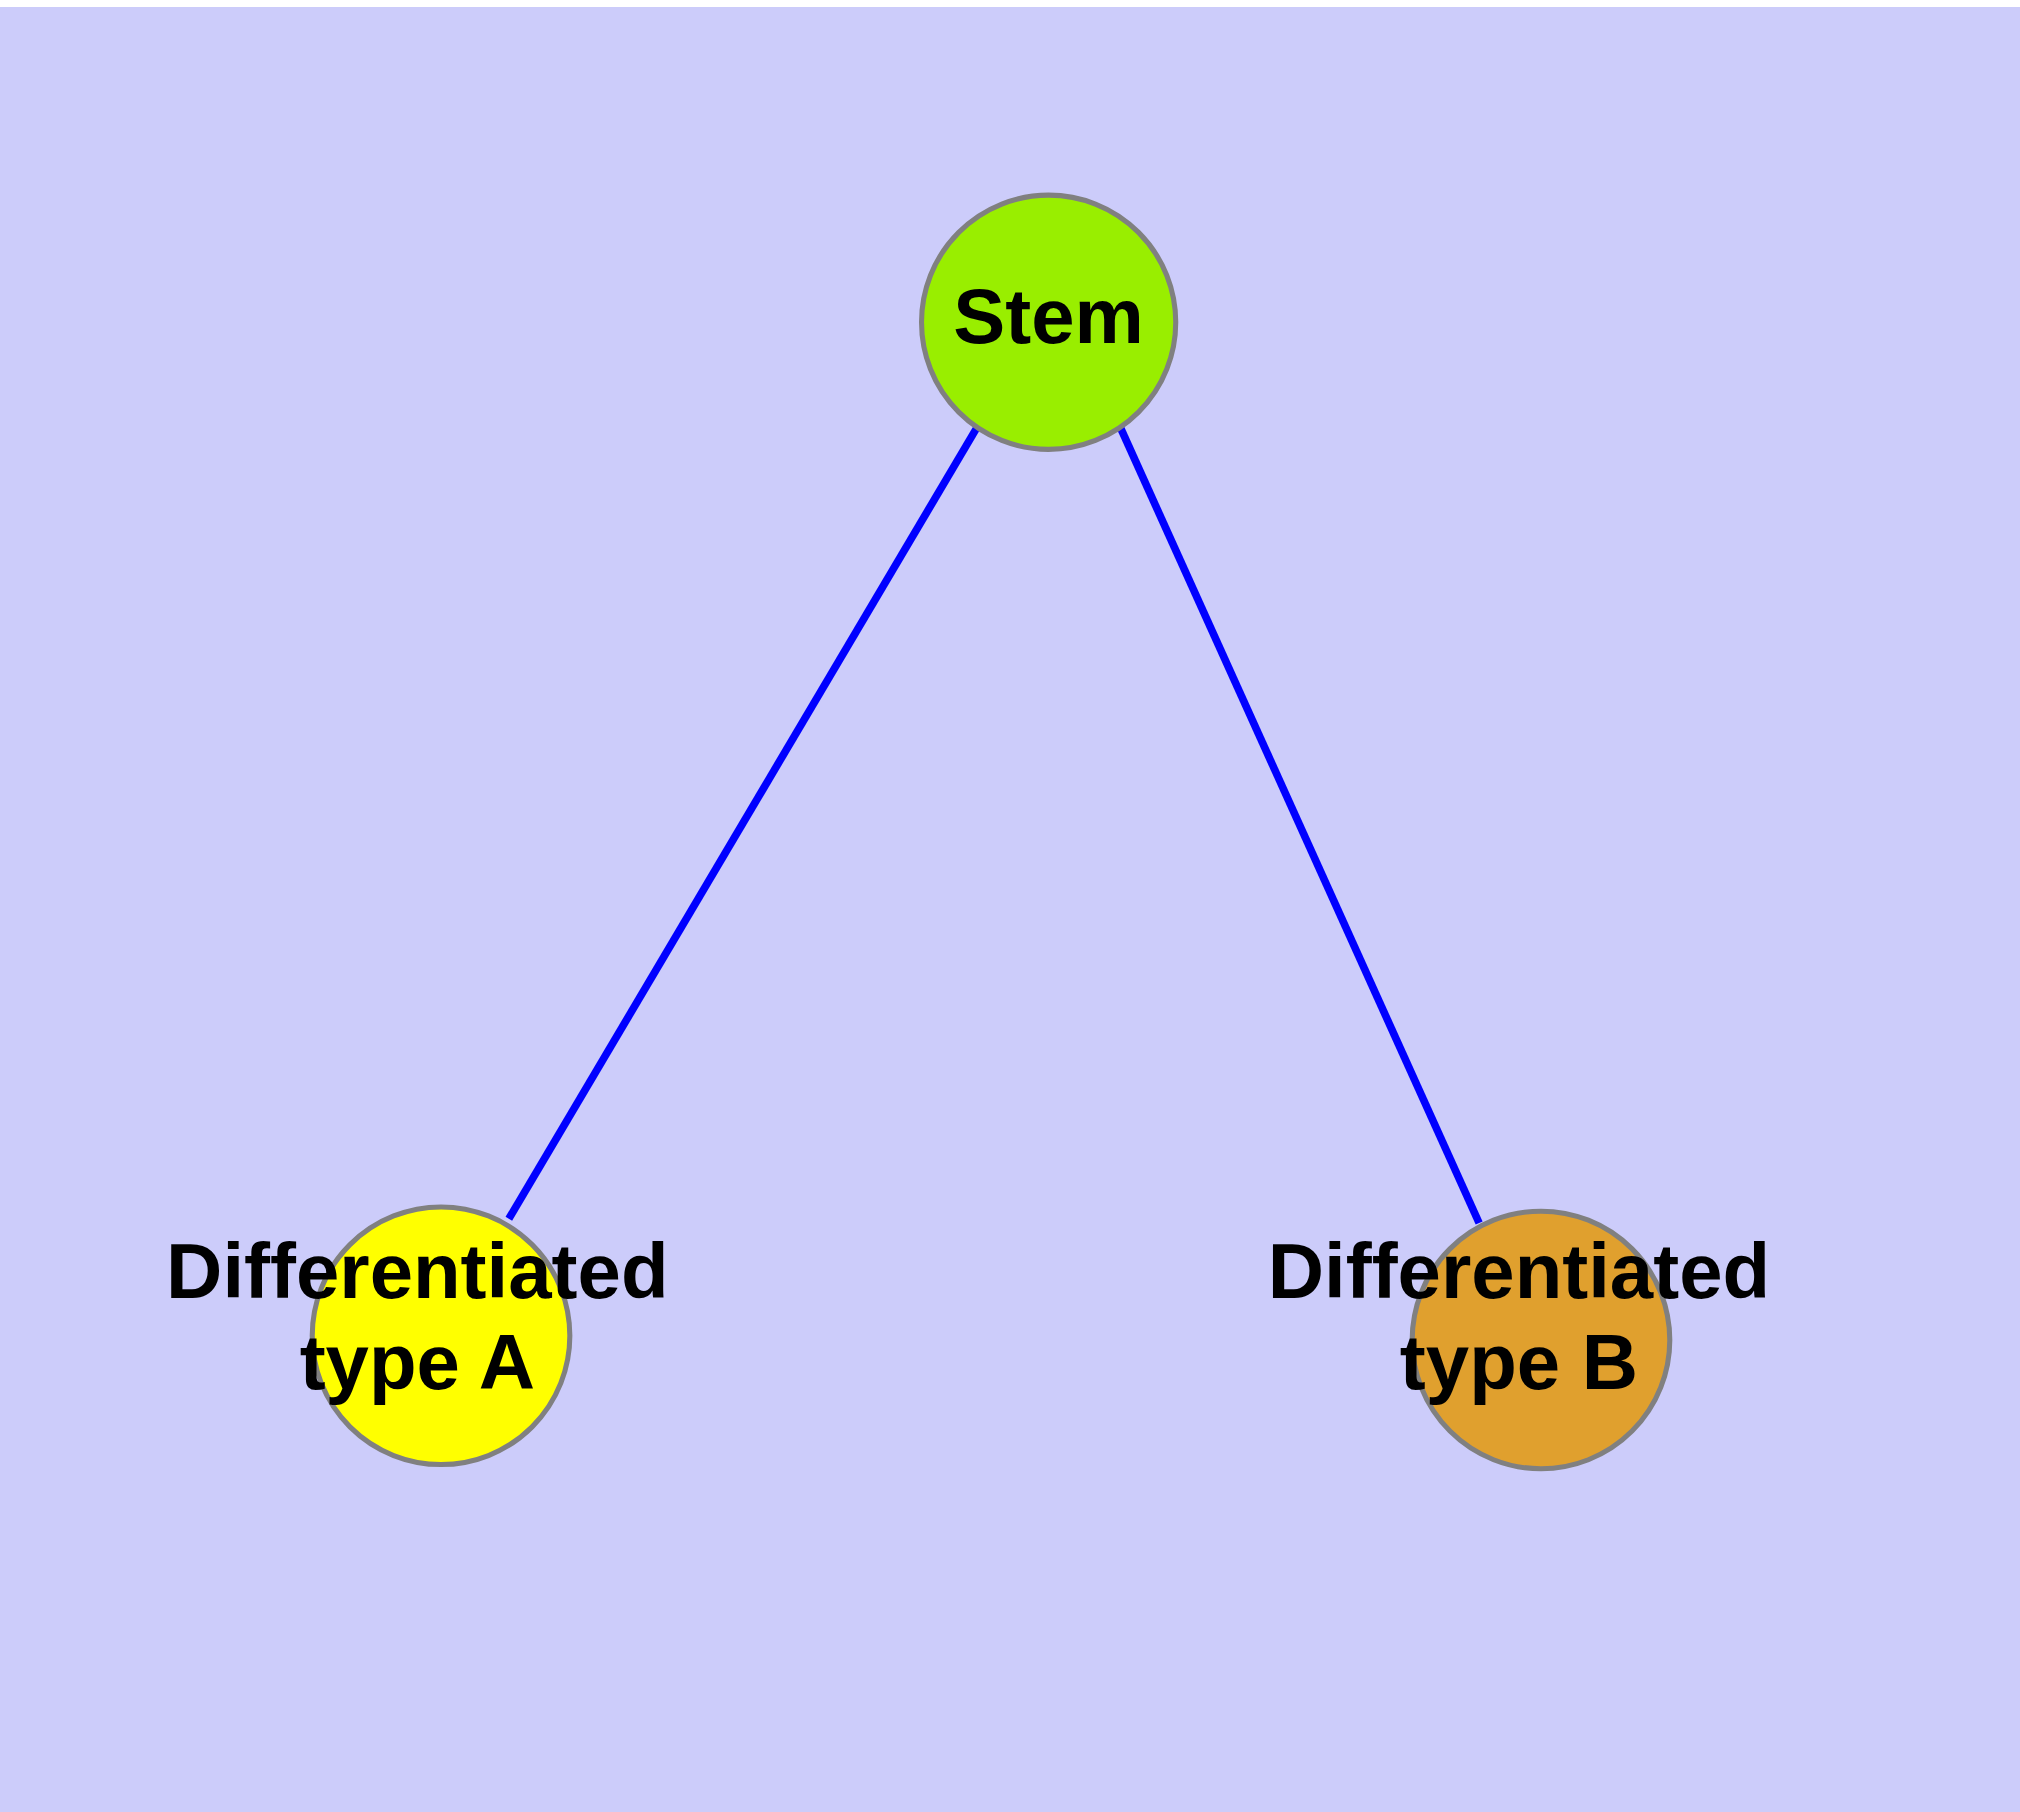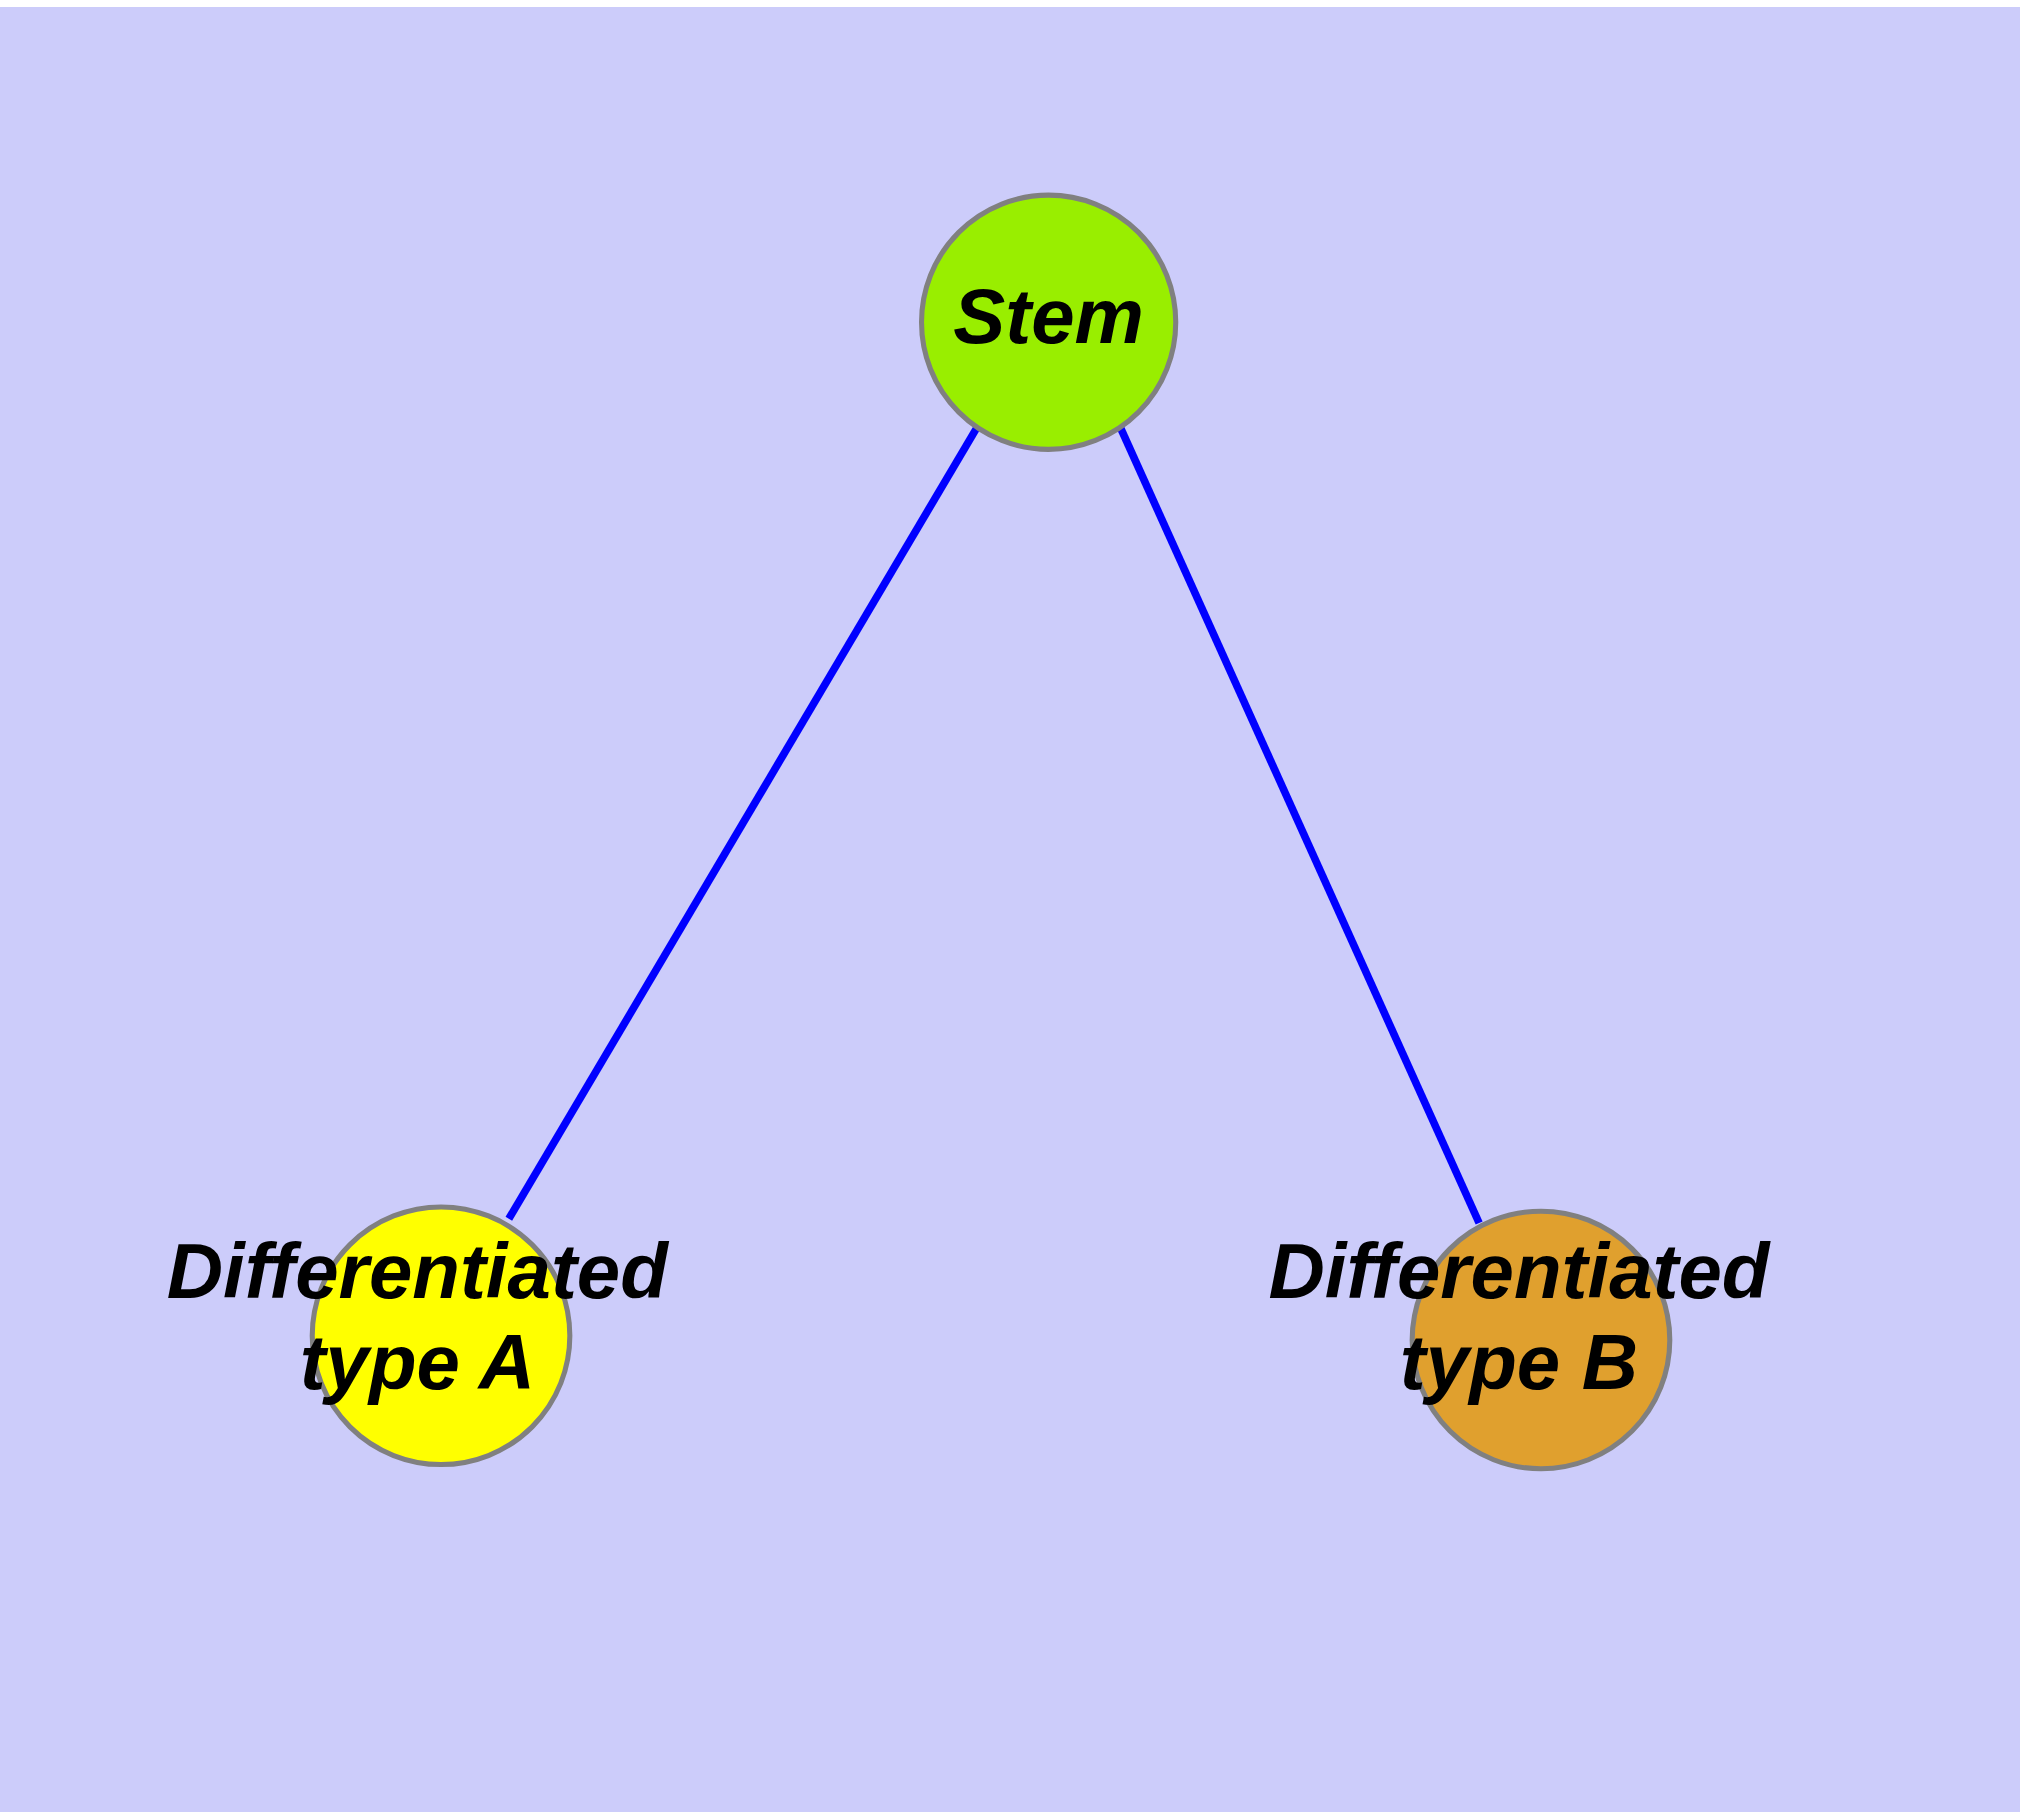--- a/index.html
+++ b/index.html
@@ -43,21 +43,21 @@
   .node-label-diff {
     font-size: 92px;
   }
   .edge-line {
     stroke-linecap: butt;
   }
 </style>
 </head>
 <body>
 
-<div id="canvas" style="background: rgb(255, 255, 255); width: 2021px; height: 1812px; font-style: italic;">
+<div id="canvas" style="background: rgb(255, 255, 255); width: 2021px; height: 1812px;">
   <div id="plot-area" style="background: rgb(204, 204, 250);">
     <svg id="graph-svg" viewBox="0 0 2384 2130" xmlns="http://www.w3.org/2000/svg">
 
       <g>
         <line id="edge-0" class="edge-line" x1="1152" y1="497" x2="600" y2="1430" stroke="#0000ff" stroke-width="9"></line>
         <line id="edge-1" class="edge-line" x1="1322" y1="497" x2="1745" y2="1435" stroke="#0000ff" stroke-width="9"></line>
       </g>
 
       <g>
 

